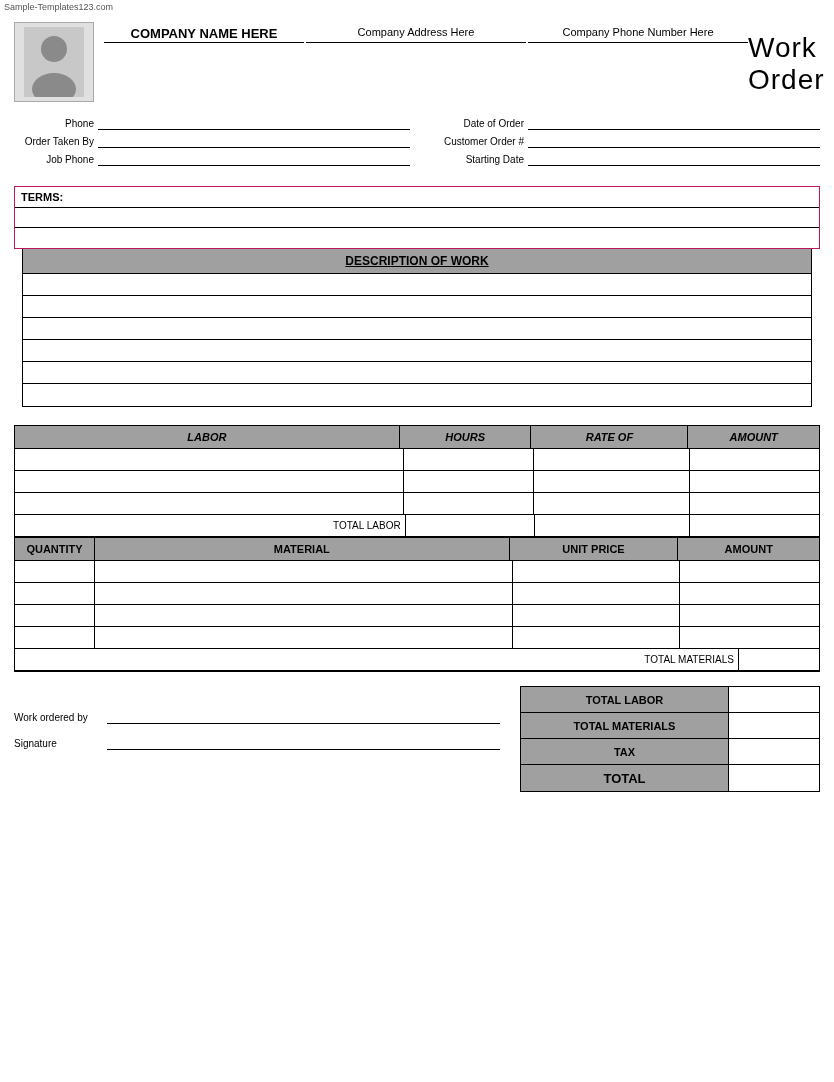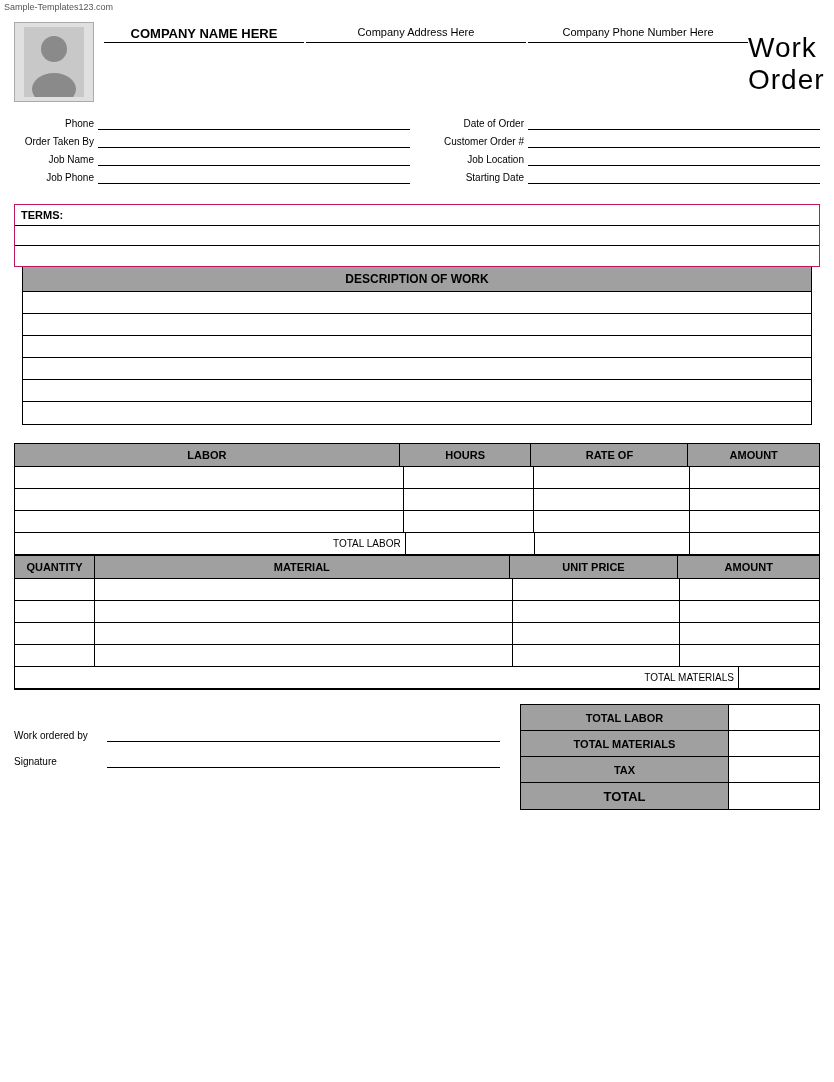--- a/index.html
+++ b/index.html
@@ -115,20 +115,21 @@
     }
     .terms-row {
       height: 20px;
       border-bottom: 1px solid #000;
     }
     .terms-row:last-child { border-bottom: none; }
     .desc-section {
       margin: 0 22px;
       border: 1px solid #000;
       border-top: none;
+      text-decoration: underline;
     }
     .desc-header {
       background: #a0a0a0;
       text-align: center;
       font-weight: bold;
       font-size: 12px;
       padding: 5px;
       border-bottom: 1px solid #000;
     }
     .desc-row {
@@ -137,20 +138,21 @@
     }
     .desc-row:last-child { border-bottom: none; }
     .labor-section {
       margin: 18px 14px 0 14px;
       border: 1px solid #000;
     }
     .labor-header-row {
       display: flex;
       background: #a0a0a0;
       border-bottom: 1px solid #000;
+      font-style: italic;
     }
     .labor-header-cell {
       font-weight: bold;
       font-size: 11px;
       text-align: center;
       padding: 5px 2px;
       border-right: 1px solid #000;
     }
     .labor-header-cell:last-child { border-right: none; }
     .lh-labor { flex: 3; }
@@ -331,30 +333,20 @@
     <div class="left-pair">
       <span class="field-label">Order Taken By</span>
       <input class="field-line" type="text" style="">
     </div>
     <div class="right-pair">
       <span class="field-label wide">Customer Order #</span>
       <input class="field-line" type="text" style="">
     </div>
   </div>
 
-  <div class="form-row">
-    <div class="left-pair">
-      <span class="field-label">Job Name</span>
-      <input class="field-line" type="text" style="">
-    </div>
-    <div class="right-pair">
-      <span class="field-label wide">Job Location</span>
-      <input class="field-line" type="text" style="">
-    </div>
-  </div>
 
   <div class="form-row">
     <div class="left-pair">
       <span class="field-label">Job Phone</span>
       <input class="field-line" type="text" style="">
     </div>
     <div class="right-pair">
       <span class="field-label wide">Starting Date</span>
       <input class="field-line" type="text" style="">
     </div>

